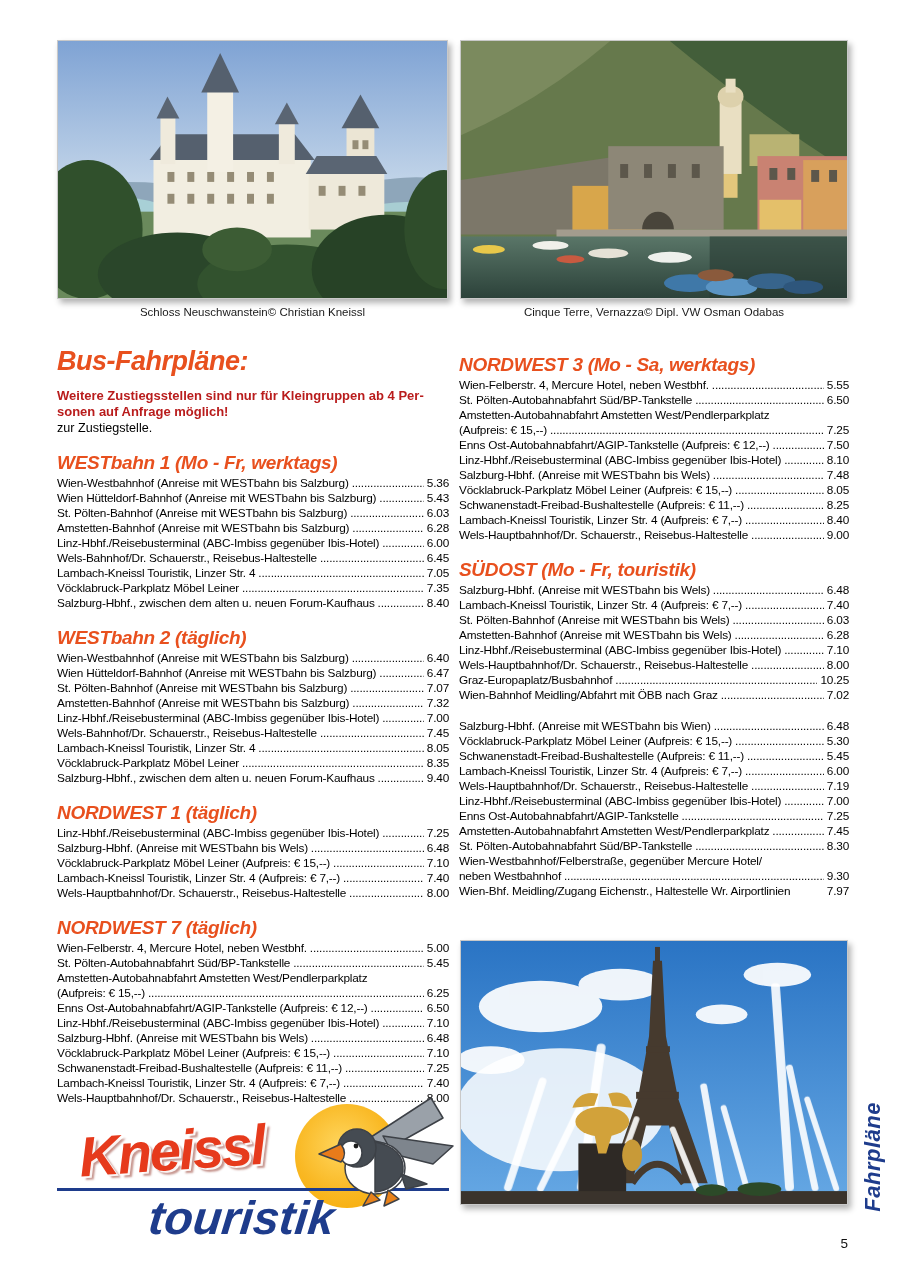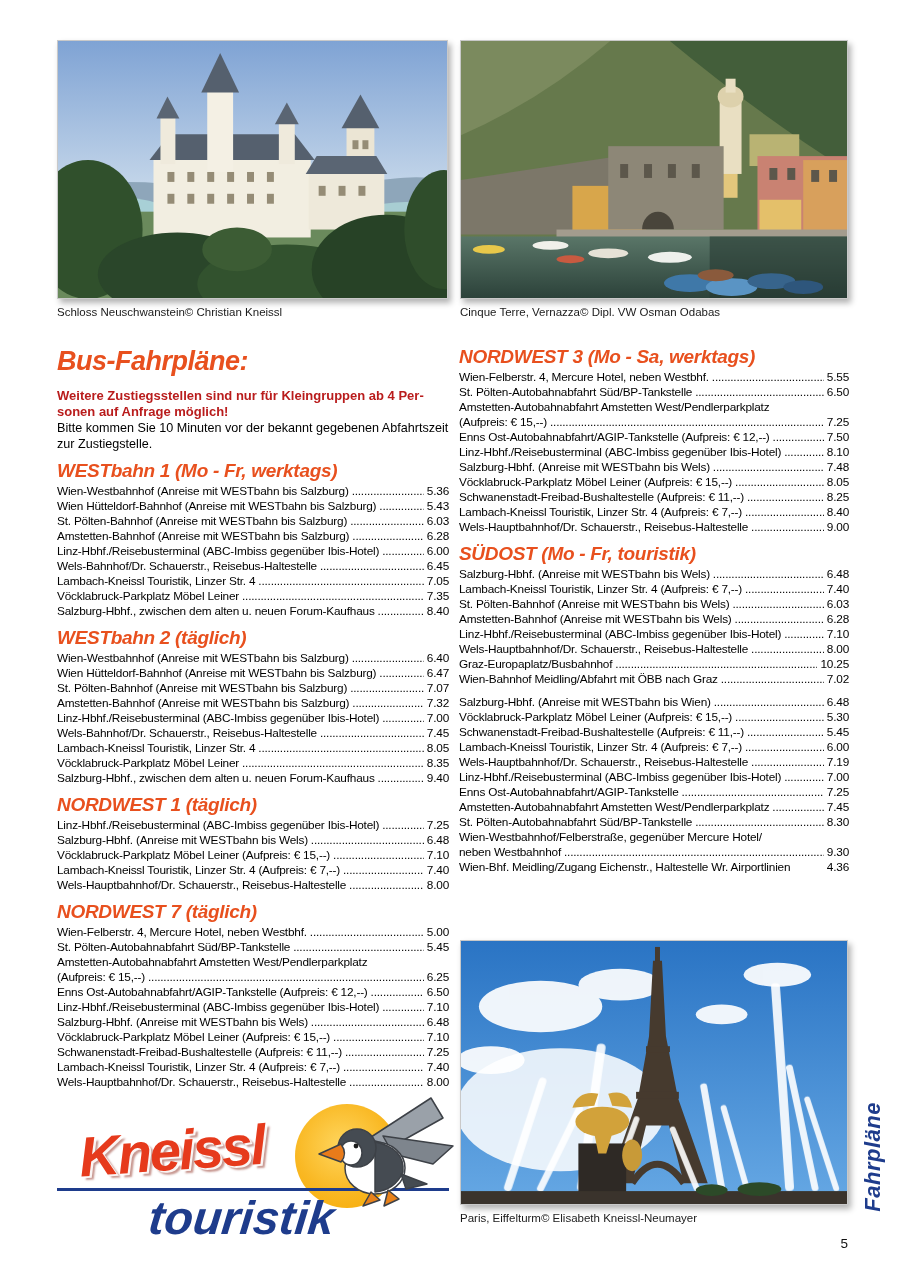--- a/index.html
+++ b/index.html
@@ -12,35 +12,35 @@
   body{background:#fff;font-family:"Liberation Sans",sans-serif;color:#111}
   .page{position:relative;width:900px;height:1273px;background:#fff;overflow:hidden;margin:0 auto}
 
   
   .photo{position:absolute;border:1px solid #c9c9c9;box-shadow:3px 4px 6px rgba(0,0,0,.30);background:#dde;overflow:hidden}
   .photo svg{display:block;width:100%;height:100%}
   .photo-tl{left:57px;top:40px;width:391px;height:259px}
   .photo-tr{left:460px;top:40px;width:388px;height:259px}
   .photo-br{left:460px;top:940px;width:388px;height:265px}
 
-  .caption{position:absolute;display:flex;justify-content:flex-start;font-size:11.5px;color:#1a1a1a}
+  .caption{position:absolute;display:flex;justify-content:center;font-size:11.5px;color:#1a1a1a}
   .cap-tl{left:57px;top:306px;width:391px}
   .cap-tr{left:460px;top:306px;width:388px}
   .cap-br{left:460px;top:1212px;width:388px}
 
   
   .col{position:absolute;top:338px}
   .col-left{left:57px;width:392px}
   .col-right{left:459px;width:390px}
 
   .page-title{font-size:27px;line-height:30px;font-weight:bold;font-style:italic;color:var(--accent);margin:8px 0 12px;letter-spacing:-.5px}
   .intro-bold{font-size:13px;line-height:16px;font-weight:bold;color:#b91c1c}
   .intro-note{font-size:12.6px;line-height:16px;color:#000;margin-bottom:6px}
 
-  .tt-section{margin-top:8px}
+  .tt-section{margin-top:16px}
   .tt-title{font-size:19px;line-height:21px;font-weight:bold;font-style:italic;color:var(--accent);margin:0 0 3px;letter-spacing:-.3px}
   .tt-row{display:flex;align-items:baseline;font-size:11.8px;line-height:15px;letter-spacing:-.2px;color:#000}
   .tt-row .stop{flex:0 1 auto;min-width:0;white-space:nowrap}
   .tt-row .leader{flex:1 1 6px;overflow:hidden;white-space:nowrap;margin:0 3px 0 3px}
   .tt-row .leader::after{content:"........................................................................................................................."}
   .tt-row .leader.noline::after{content:""}
   .tt-row .time{flex:0 0 auto;text-align:right}
 
   
   .logo{position:absolute;left:57px;top:1100px;width:392px;height:140px}
@@ -181,21 +181,20 @@
     <span>© Dipl. VW Osman Odabas</span>
   </div>
 
   <div class="col col-left">
     <h1 class="page-title">Bus-Fahrpläne:</h1>
     <div class="intro-bold">
       <span style="display:block">Weitere Zustiegsstellen sind nur für Kleingruppen ab 4 Per-</span>
       <span style="display:block">sonen auf Anfrage möglich!</span>
     </div>
     <div class="intro-note">
-      <span style="display:block">Bitte kommen Sie 10 Minuten vor der bekannt gegebenen Abfahrtszeit</span>
       <span style="display:block">zur Zustiegstelle.</span>
     </div>
     <div>
         <section class="tt-section">
           <h3 class="tt-title">WESTbahn 1 (Mo - Fr, werktags)</h3>
           <div class="tt-row">
             <span class="stop">Wien-Westbahnhof (Anreise mit WESTbahn bis Salzburg)</span>
             <span class="leader"></span>
             <span class="time">5.36</span>
           </div>
@@ -526,21 +525,21 @@
             <span class="stop">Wien-Westbahnhof/Felberstraße, gegenüber Mercure Hotel/</span>
           </div>
           <div class="tt-row">
             <span class="stop">neben Westbahnhof</span>
             <span class="leader"></span>
             <span class="time">9.30</span>
           </div>
           <div class="tt-row">
             <span class="stop">Wien-Bhf. Meidling/Zugang Eichenstr., Haltestelle Wr. Airportlinien</span>
             <span class="leader noline"></span>
-            <span class="time">4.36</span>
+            <span class="time">7.97</span>
           </div>
         </section>
       </div>
   </div>
 
   <div class="photo photo-br">
     <svg viewBox="0 0 388 265" preserveAspectRatio="none">
       <defs>
         <linearGradient id="sky2" x1="0" y1="0" x2="0" y2="1">
           <stop offset="0" stop-color="#2a74c4"></stop>
@@ -587,24 +586,20 @@
         <ellipse cx="172" cy="216" rx="10" ry="16" fill="#c89a38"></ellipse>
       </g>
       <rect y="252" width="388" height="13" fill="#3a332c"></rect>
       <g fill="#2c4a28">
         <ellipse cx="300" cy="250" rx="22" ry="7"></ellipse>
         <ellipse cx="252" cy="251" rx="16" ry="6"></ellipse>
       </g>
     </svg>
   </div>
 
-  <div class="caption cap-br">
-    <span>Paris, Eiffelturm</span>
-    <span>© Elisabeth Kneissl-Neumayer</span>
-  </div>
 
   <div class="logo">
     <div class="logo-sun"></div>
     <div class="logo-line"></div>
     <div class="logo-kneissl">Kneissl</div>
     <div class="logo-touristik">touristik</div>
     <svg class="logo-puffin" viewBox="0 0 142 118">
       <g stroke="#3d4147" stroke-width="1.5" stroke-linejoin="round">
         <path d="M55,45 L118,4 L130,24 L80,52 Z" fill="#9aa1a9"></path>
         <path d="M70,42 L140,52 L120,70 L80,60 Z" fill="#7e858d"></path>

